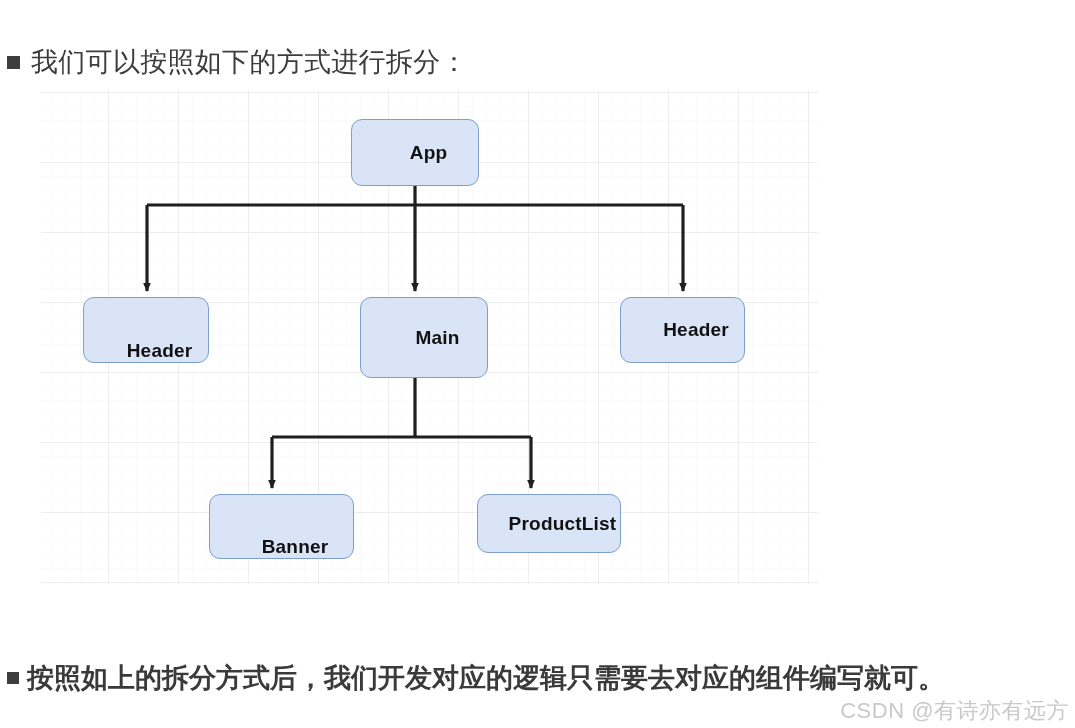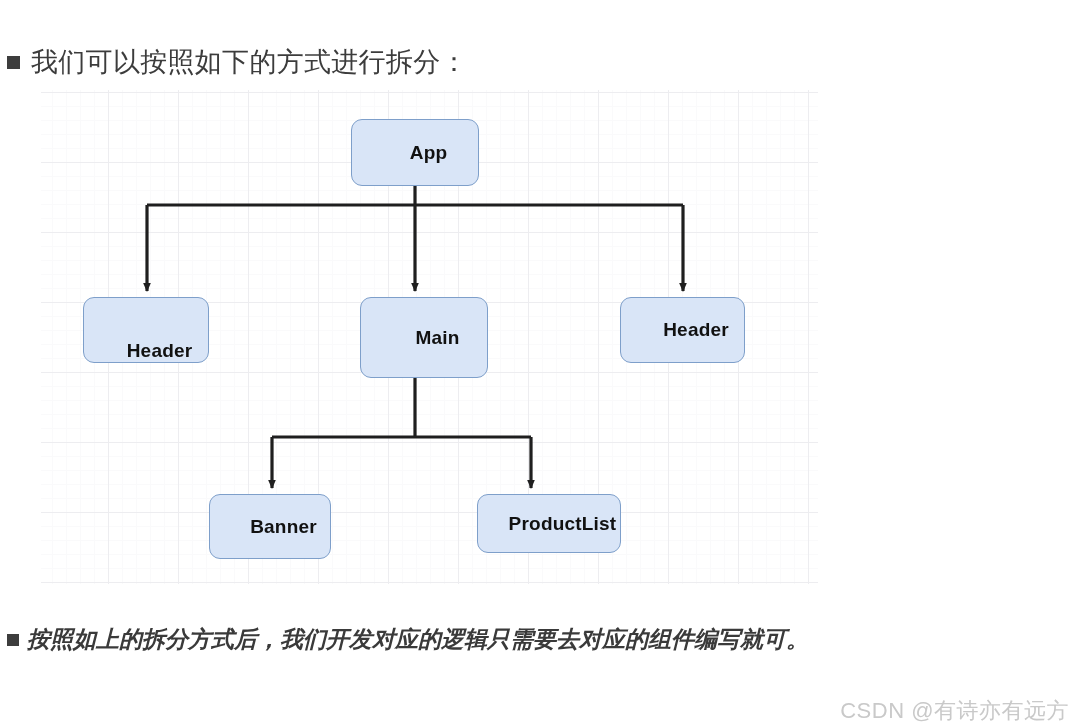--- a/index.html
+++ b/index.html
@@ -33,26 +33,25 @@
   #heading-line {
     left: 7px;
     top: 44px;
     font-size: 27px;
     font-weight: 400;
     color: #3c3c3c;
     letter-spacing: 0.3px;
   }
   #footer-line {
     left: 7px;
-    top: 624px;
-    font-size: 23px;
+    top: 660px;
+    font-size: 27px;
     font-weight: 700;
     color: #3a3a3a;
     letter-spacing: 0px;
-    font-style: italic;
   }
   #footer-line .bullet-square {
     width: 12px;
     height: 12px;
     margin-right: 8px;
   }
 
   
   #diagram-canvas {
     position: absolute;
@@ -98,21 +97,21 @@
     font-weight: 700;
     letter-spacing: 0.2px;
     z-index: 3;
     padding-left: 27px;
   }
 
   #node-app        { left: 310px; top: 29px;  width: 128px; height: 67px; }
   #node-header     { left: 42px;  top: 207px; width: 126px; height: 66px; align-items: flex-end; }
   #node-main       { left: 319px; top: 207px; width: 128px; height: 81px; }
   #node-footer     { left: 579px; top: 207px; width: 125px; height: 66px; }
-  #node-banner     { left: 168px; top: 404px; width: 122px; height: 65px; }
+  #node-banner     { left: 168px; top: 404px; width: 145px; height: 65px; align-items: flex-end; }
   #node-productlist{ left: 436px; top: 404px; width: 144px; height: 59px; }
 
   
   #watermark {
     position: absolute;
     right: 6px;
     bottom: 2px;
     font-size: 22px;
     color: #c9c9c9;
     letter-spacing: 0.5px;

